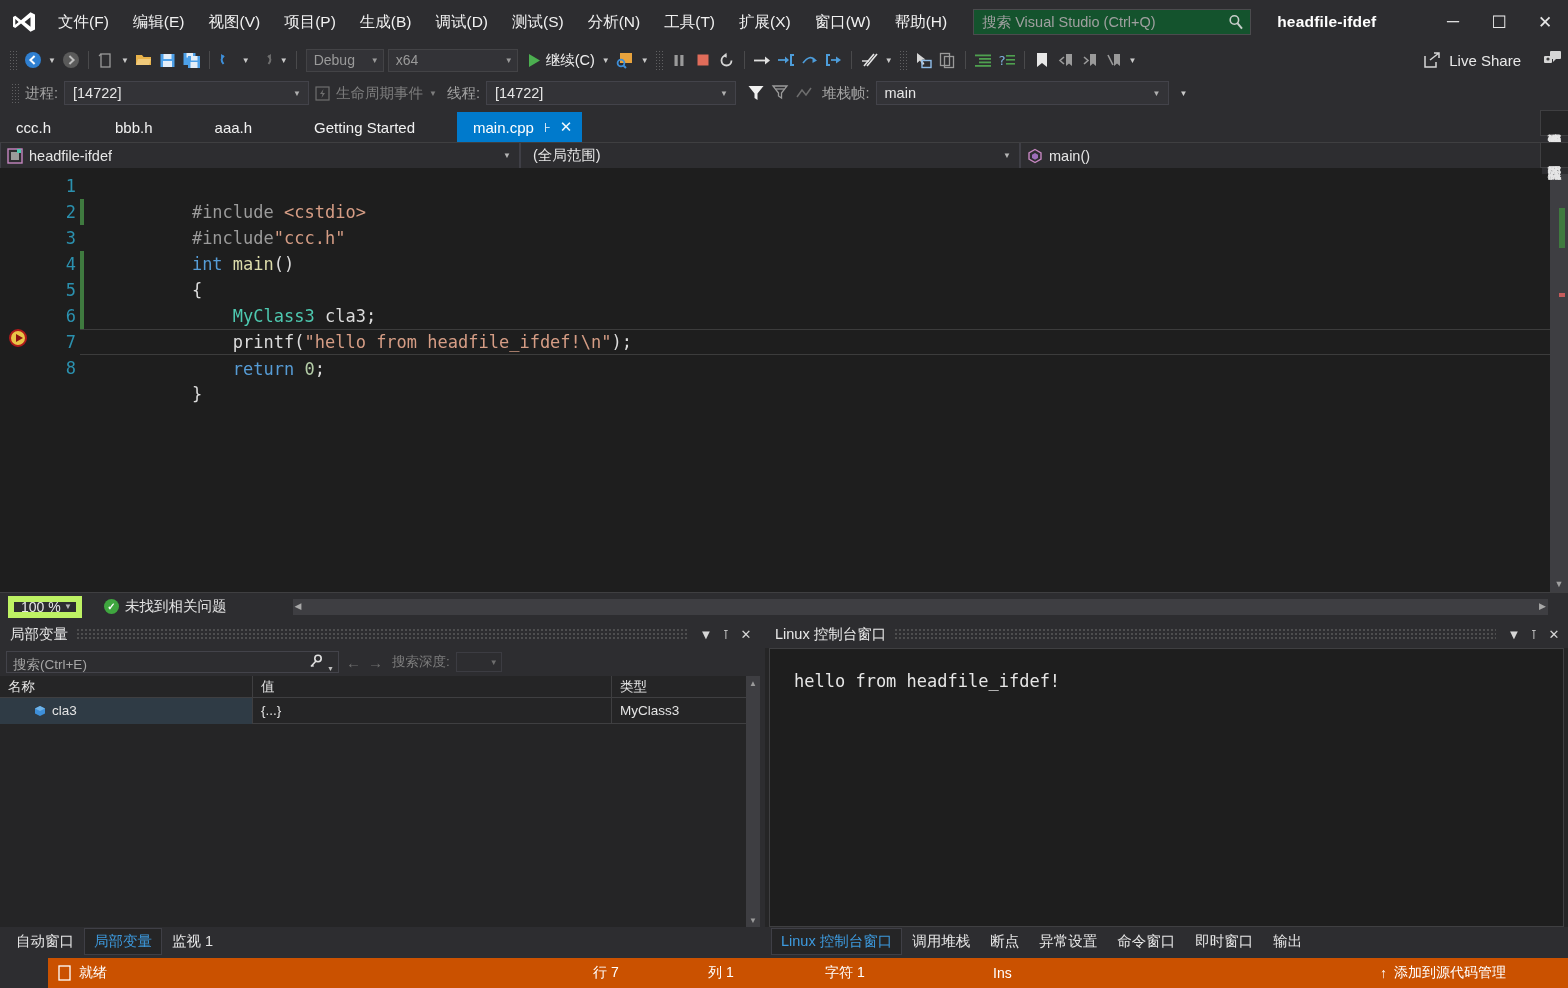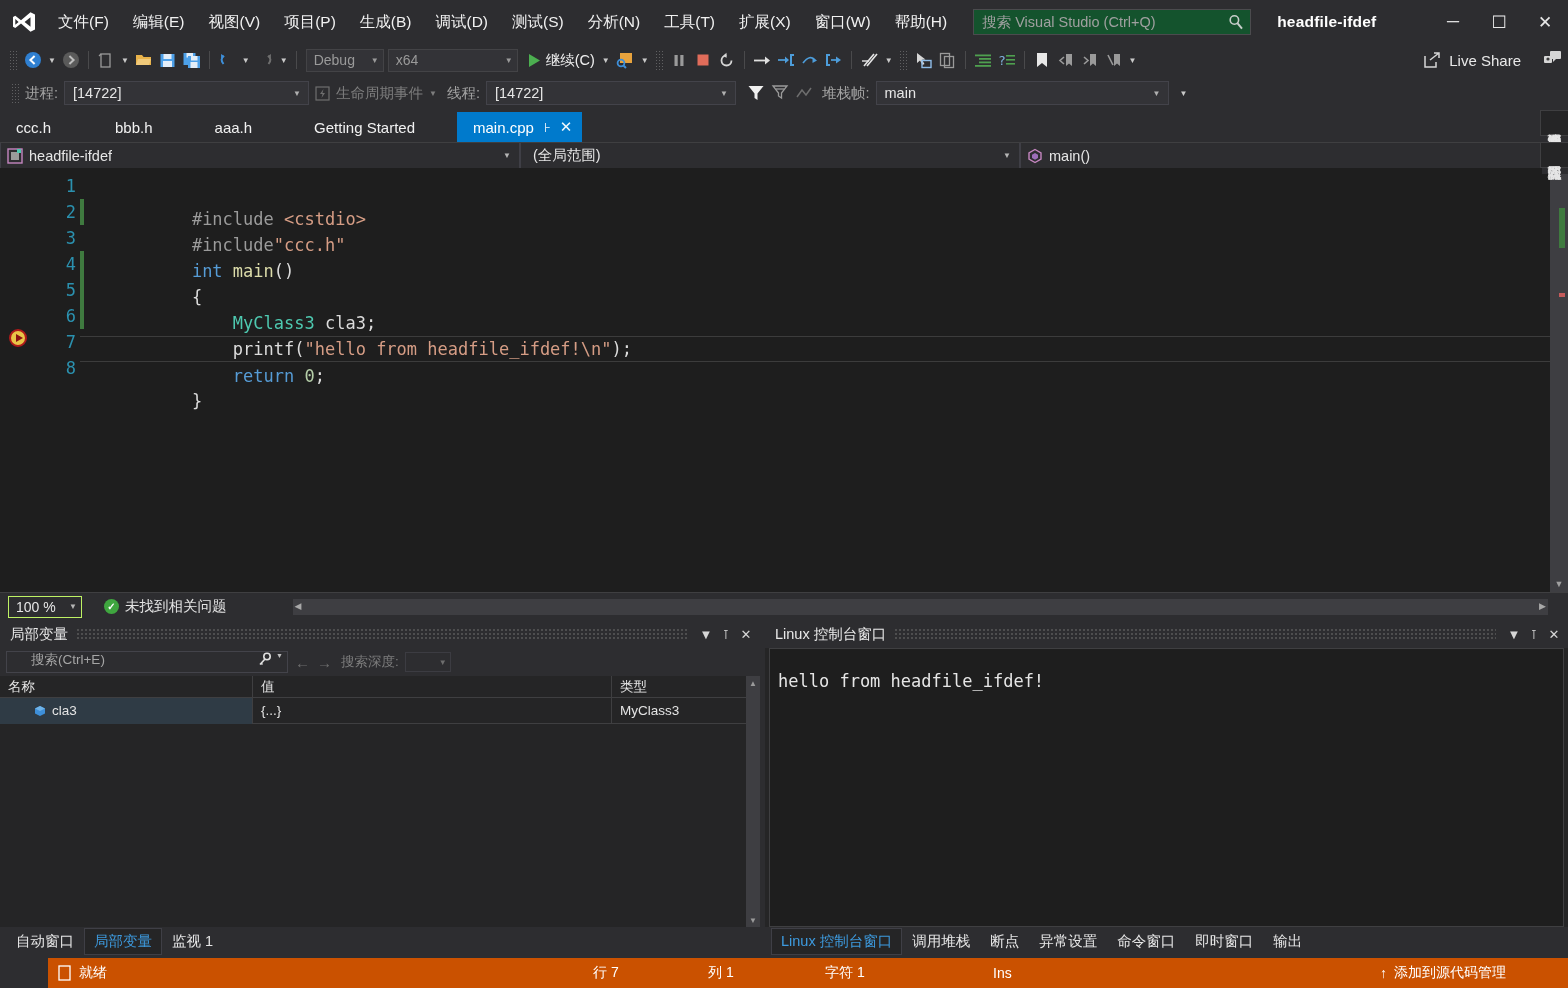--- a/index.html
+++ b/index.html
@@ -118,21 +118,21 @@
   }
   .nav-combo .cdrop { font-size: 8px; color: #b5b5b5; margin-left: auto; padding: 0 4px; }
   .nav-combo .ntxt { padding-left: 6px; white-space: nowrap; overflow: hidden; }
 
   
   .editor-wrap { position: relative; height: 424px; background: #1e1e1e; display: flex; }
   .glyph-margin { width: 38px; background: #1e1e1e; position: relative; flex: 0 0 38px; }
   .linenums { width: 42px; flex: 0 0 42px; text-align: right; padding-top: 5px; }
   .linenums div { color: #2b91af; font-size: 17px; line-height: 26px; font-family: "DejaVu Sans Mono", monospace; padding-right: 4px;}
   .codearea {
-    flex: 1; position: relative; padding-top: 12px; overflow: hidden;
+    flex: 1; position: relative; padding-top: 5px; overflow: hidden;
   }
   .code-line {
     height: 26px; line-height: 26px; font-size: 17px;
     font-family: "DejaVu Sans Mono", monospace; white-space: pre; position: relative;
     padding-left: 10px;
   }
   .code-line.current { border-top: 1px solid #3c3c3c; border-bottom: 1px solid #3c3c3c; }
   .kw { color: #569cd6; }
   .pp { color: #9b9b9b; }
   .str { color: #d69d85; }
@@ -159,21 +159,21 @@
   }
   .ed-scroll-r .up { top: 0; } .ed-scroll-r .dn { bottom: 0; }
   .mini-mark { position: absolute; right: 3px; width: 6px; }
 
   
   .ed-status {
     height: 28px; background: #2d2d30; display: flex; align-items: center;
     padding-left: 8px; border-top: 1px solid #3f3f41;
   }
   .zoom-combo {
-    width: 74px; height: 22px; border: 1px solid #bef264; display: flex; align-items: center;
+    width: 74px; height: 22px; border: 6px solid #bef264; display: flex; align-items: center;
     padding: 0 4px 0 7px; font-size: 14px; color: #e6e6e6;
   }
   .zoom-combo .cdrop { margin-left: auto; font-size: 8px; color: #b5b5b5; }
   .ok-dot {
     width: 15px; height: 15px; border-radius: 50%; background: #3fa63f;
     display: inline-flex; align-items: center; justify-content: center;
     color: #fff; font-size: 10px; font-weight: bold; margin: 0 6px 0 22px;
   }
   .ed-status .msg { font-size: 14.5px; color: #e4e4e4; }
   .hscroll {
@@ -194,22 +194,22 @@
   .dots { flex: 1; height: 14px; margin: 0 8px; opacity: .5;
     background-image: radial-gradient(#6e6e6e 35%, transparent 37%);
     background-size: 4px 4px; background-position: 0 5px; }
   .ph-btn { width: 20px; height: 20px; display: flex; align-items: center; justify-content: center;
     color: #d6d6d6; font-size: 13px; cursor: default; }
 
   .locals-search {
     height: 28px; display: flex; align-items: center; background: #2d2d30; padding-left: 6px;
   }
   .ls-input {
-    width: 282px; height: 22px; background: #2d2d30; border: 1px solid #43434a;
-    display: flex; align-items: flex-start; padding: 0 4px 0 24px;
+    width: 333px; height: 22px; background: #2d2d30; border: 1px solid #43434a;
+    display: flex; align-items: flex-end; padding: 0 4px 0 6px;
   }
   .ls-input input { flex: 1; background: transparent; border: 0; outline: 0;
     color: #cfcfcf; font-size: 13.5px; font-family: "Liberation Sans", sans-serif; }
   .ls-input input::placeholder { color: #a5a5a5; }
   .nav-arrow { color: #6e6e6e; font-size: 15px; padding: 0 7px; }
   .depth-lbl { font-size: 13.5px; color: #7d7d7d; margin-left: 2px; }
   .depth-combo { width: 46px; height: 20px; border: 1px solid #3c3c42; margin-left: 6px;
     display: flex; align-items: center; justify-content: flex-end; padding-right: 3px; }
   .depth-combo .cdrop { font-size: 8px; color: #6e6e6e; }
 
@@ -223,21 +223,21 @@
   .gc { font-size: 13.5px; color: #e4e4e4; padding-left: 8px; border-right: 1px solid #3f3f41;
      height: 26px; line-height: 26px; overflow: hidden; white-space: nowrap; }
   .gc.sel { background: #2f3b45; }
   .cube { width: 12px; height: 12px; display: inline-block; vertical-align: -2px; margin-right: 6px; }
   .grid-vscroll { position: absolute; right: 0; top: 0; bottom: 0; width: 14px; background: #3e3e42; }
   .grid-vscroll .a { position: absolute; left: 0; width: 14px; height: 14px; color: #9a9a9a;
     font-size: 8px; display: flex; align-items: center; justify-content: center; }
 
   .console-body {
     flex: 1; background: #1e1e1e; border: 1px solid #3f3f41; margin: 0 4px 0 4px;
-    padding: 22px 0 0 8px;
+    padding: 22px 0 0 24px;
   }
   .console-line { font-family: "DejaVu Sans Mono", monospace; font-size: 17px; color: #e6e6e6; }
 
   .bottom-tabs { height: 28px; display: flex; align-items: center; background: #2d2d30; padding-left: 6px; }
   .btab { font-size: 14.5px; color: #e6e6e6; padding: 4px 10px; cursor: default; white-space: nowrap; }
   .btab.active { color: #3d9ade; background: #252526; border: 1px solid #3f3f46; padding: 3px 9px; }
 
   
   .rail {
     position: absolute; right: 0; top: 110px; width: 26px; background: #2d2d30;

